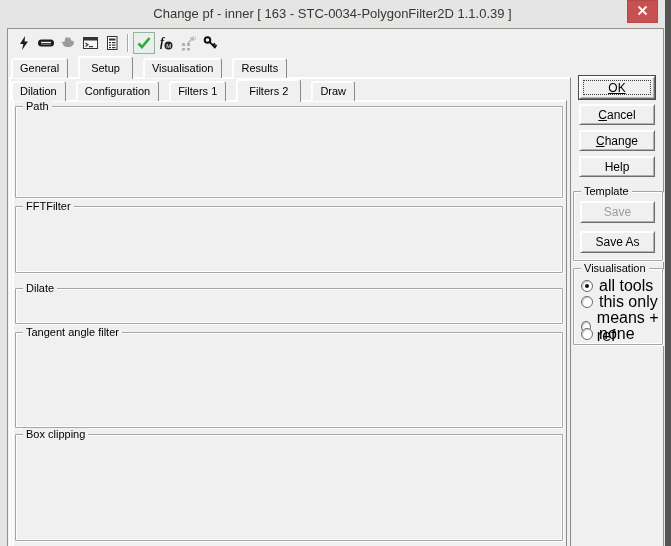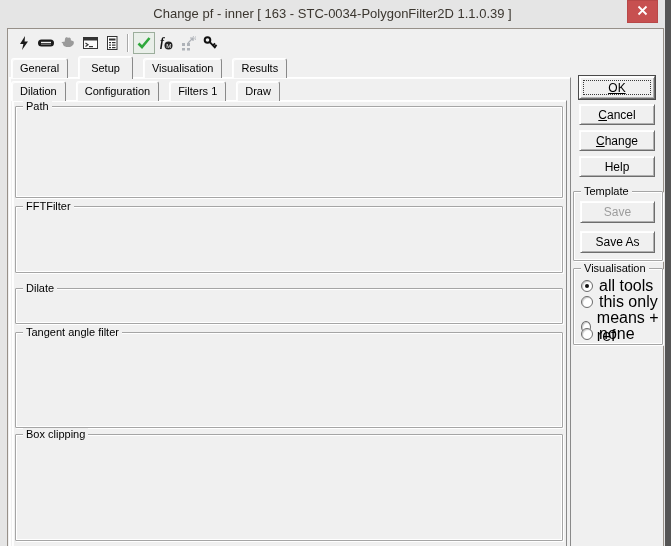--- a/index.html
+++ b/index.html
@@ -203,20 +203,21 @@
       <div class="tab"><span>General</span></div>
       <div class="tab sel"><span>Setup</span></div>
       <div class="tab"><span>Visualisation</span></div>
       <div class="tab"><span>Results</span></div>
     </div>
 
     <div class="tabrow tabrow-sub">
       <div class="tab"><span>Dilation</span></div>
       <div class="tab"><span>Configuration</span></div>
       <div class="tab"><span>Filters 1</span></div>
+      <div class="tab sel"><span>Filters 2</span></div>
       <div class="tab"><span>Draw</span></div>
     </div>
 
     <div class="group" style="left:7px; top:77px; width:548px; height:92px;">
       <span class="legend">Path</span>
     </div>
     <div class="desc" style="left:13px; top:84px; width:537px;">The path filter remove outliers.Iit checks the distance to a point's neighbours if a point has no neighbours it is removed.</div>
     <div class="desc" style="left:13px; top:115px; width:537px;">It is assumed that the points are ordered. If not the filter is not applicable</div>
     <div class="flabel" style="left:13px; top:144px;">Max Distance to Neighbour Points</div>
     <input class="field" style="left: 186px; top: 144px; width: 324px;" value="2">

